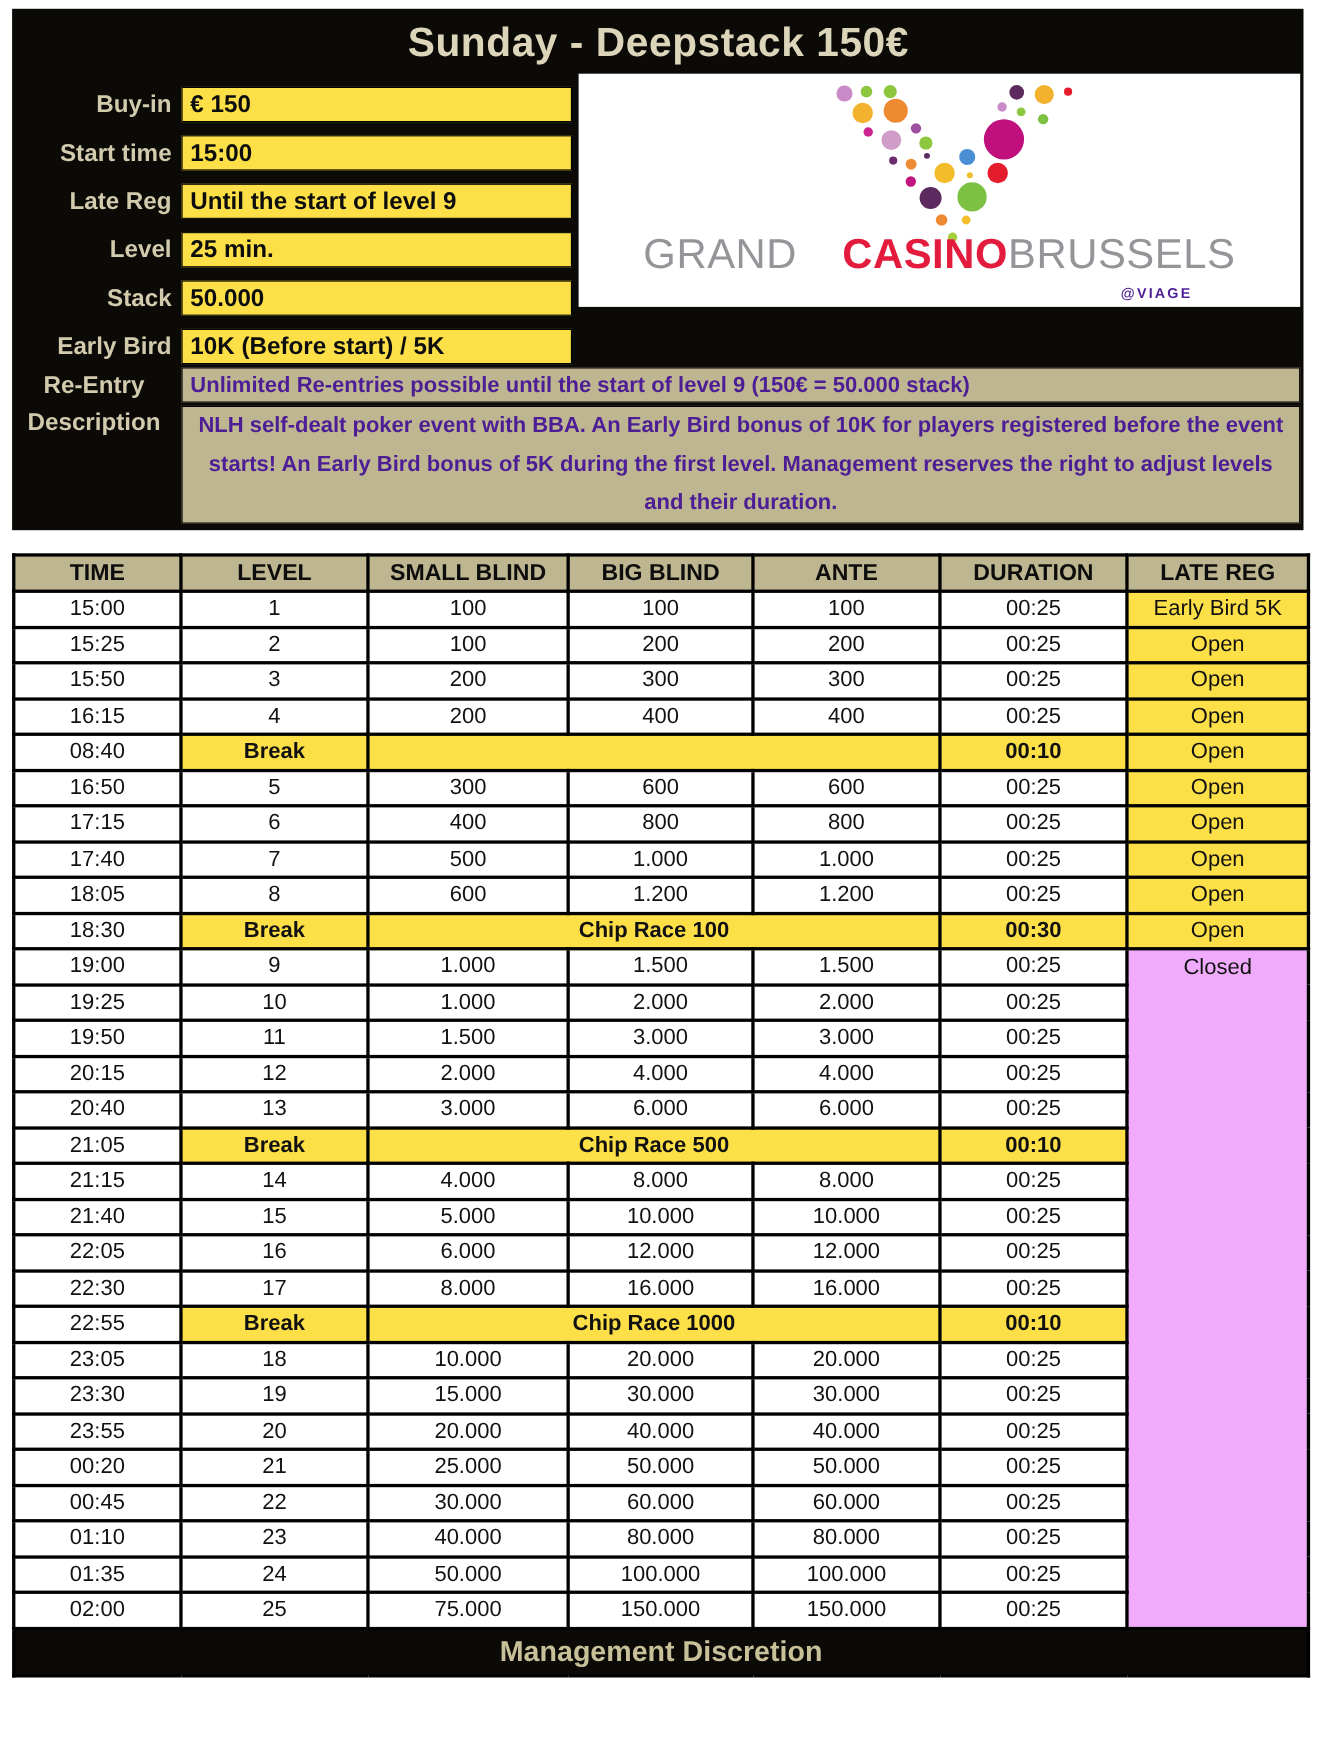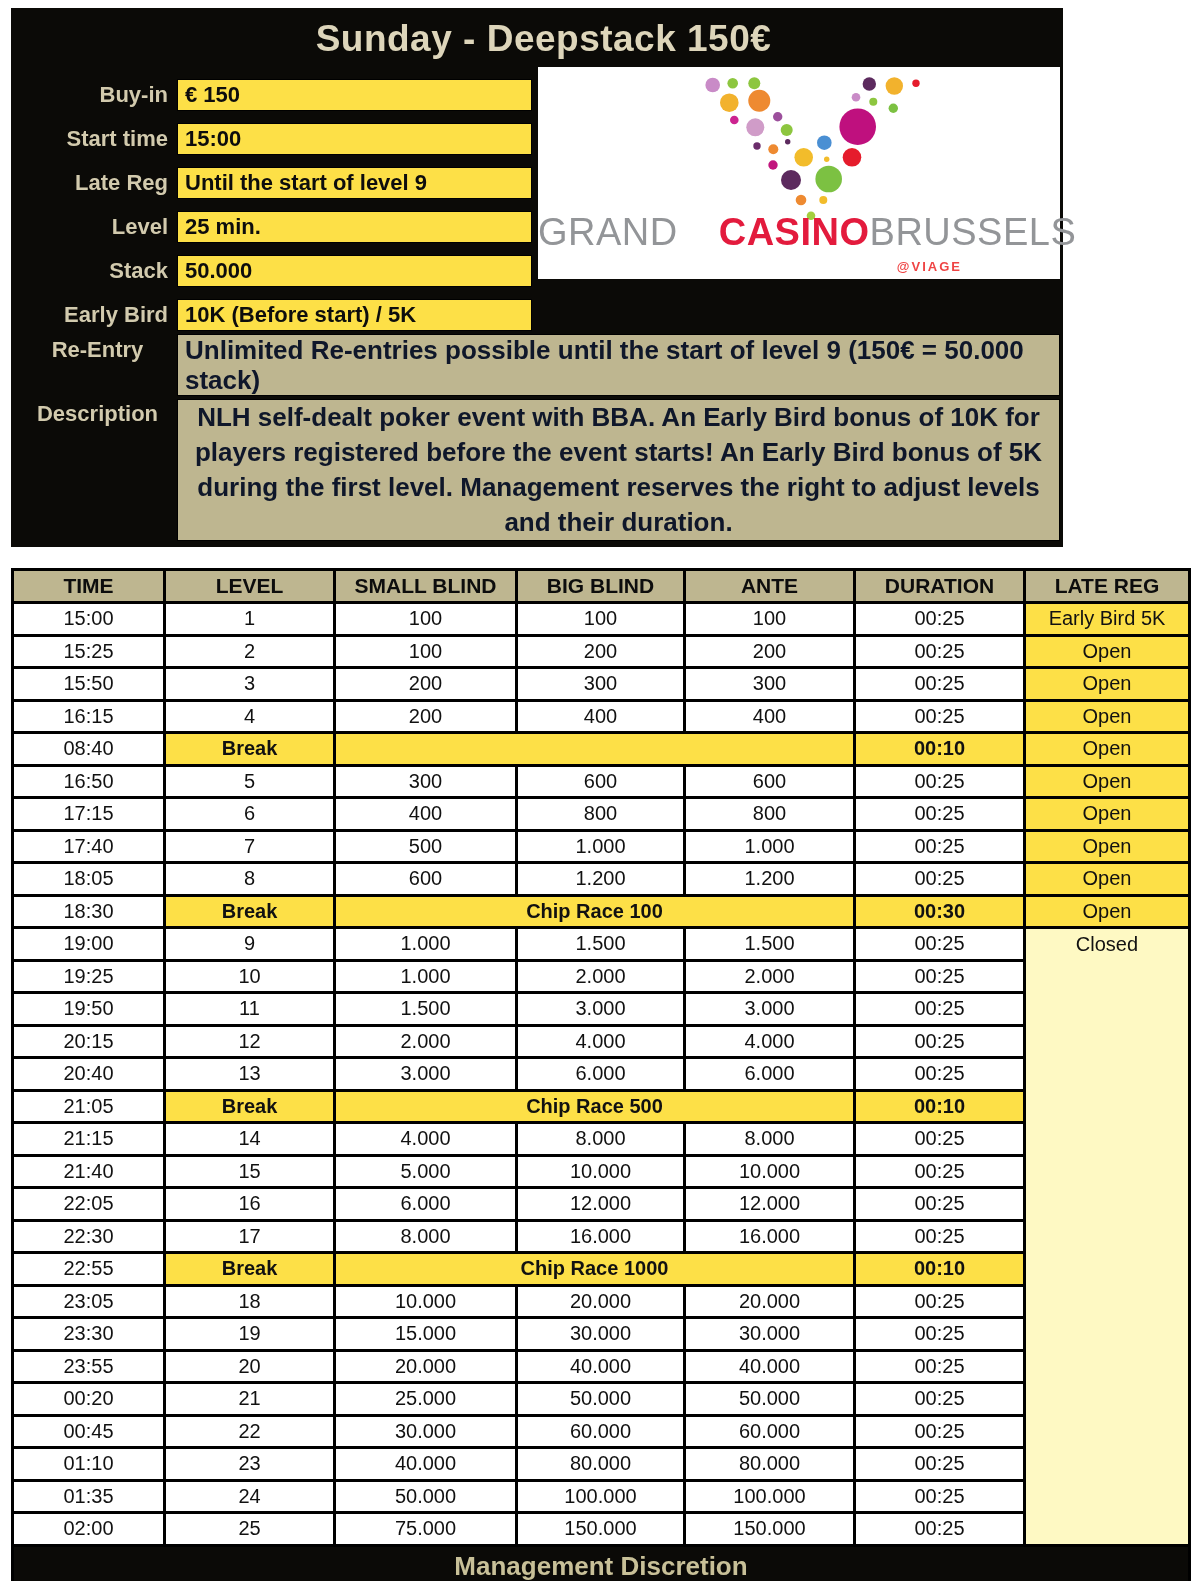--- a/index.html
+++ b/index.html
@@ -1,56 +1,56 @@
 <!DOCTYPE html>
 <html><head>
 <meta charset="utf-8">
 <style>
   * { box-sizing: border-box; }
   html,body { margin:0; padding:0; background:#ffffff; }
   body { width:1200px; font-family:"Liberation Sans", sans-serif; }
   .page { width:1200px; height:1581px; padding:8px 8px 0 11px; }
 
   
-  .topbox { width:1052px; background:#0b0a07; padding:3px 3px 3px 16px; }
+  .topbox { width:1174px; background:#0b0a07; padding:3px 3px 3px 4px; }
   .title-bar { height:56px; line-height:56px; text-align:center;
                color:#ddd5ba; font-weight:bold; font-size:37px; letter-spacing:0.5px; }
   .top-flex { display:flex; align-items:flex-start; }
   .info-col { width:505px; flex:none; }
   .info-row { display:flex; height:32px; margin-bottom:3px;margin-top:12px; }
   .info-label { width:150px; padding-right:9px; text-align:right; line-height:32px;
                 color:#d2caad; font-weight:bold; font-size:22px; }
   .info-value { flex:1; background:#fde047; border:1px solid #000;
                 color:#0d0d0d; font-weight:bold; font-size:22px; line-height:30px;
                 padding-left:7px; white-space:nowrap; overflow:hidden; }
   .logo-box { flex:1; height:212px; margin-left:6px; background:#ffffff; position:relative; }
   .v-svg { position:absolute; top:3px; left:50%; transform:translateX(-46%); }
   .brand-line { position:absolute; bottom:25px; width:100%; text-align:center;
                 font-size:38px; color:#939598; letter-spacing:0.5px; font-weight:400; }
   .brand-casino { color:#e31b3d; font-weight:600;margin-left:41px; }
   .brand-sub { position:absolute; bottom:5px; right:98px; font-size:13px; font-weight:bold;
-               color:#ef4444; letter-spacing:2px; }
+               color:#4c1d95; letter-spacing:2px; }
   .wide-row { display:flex; margin-bottom:3px; }
   .wide-row .info-label { flex:none;text-align:center; }
   .wide-value { flex:1; background:#beb690; border:1px solid #000;
-                color:#0f172a; font-weight:bold; font-size:26px; line-height:30px;
+                color:#4c1d95; font-weight:bold; font-size:20px; line-height:30px;
                 padding-left:7px; }
   .desc-row .info-label { line-height:30px; align-self:flex-start; }
   .desc-value { line-height:35px; text-align:center; padding:0 14px; min-height:98px; }
 
   .gap { height:21px; }
 
   
   table.schedule { width:1177px; border-collapse:collapse; table-layout:fixed; }
   .schedule th, .schedule td { border:3px solid #000; text-align:center; }
   .schedule th { background:#beb690; color:#0d0d0d; font-size:21px; font-weight:bold; height:33px; }
   .schedule td { background:#ffffff; color:#111; font-size:20px; height:32.5px; padding:0 2px; }
   .schedule td.tan { background:#fde047; }
   .schedule td.bold { font-weight:bold; }
-  .schedule td.closed { background:#fef9c3; vertical-align:top; padding-top:4px; }
+  .schedule td.closed { background:#f0abfc; vertical-align:top; padding-top:4px; }
   .schedule tfoot td { background:#0b0a07; color:#c8c098; font-weight:bold;
                        font-size:26px; height:43px; }
 </style>
 </head>
 <body>
 
 <div class="page">
 
   <div class="topbox">
     <div class="title-bar">Sunday -  Deepstack 150€</div>

